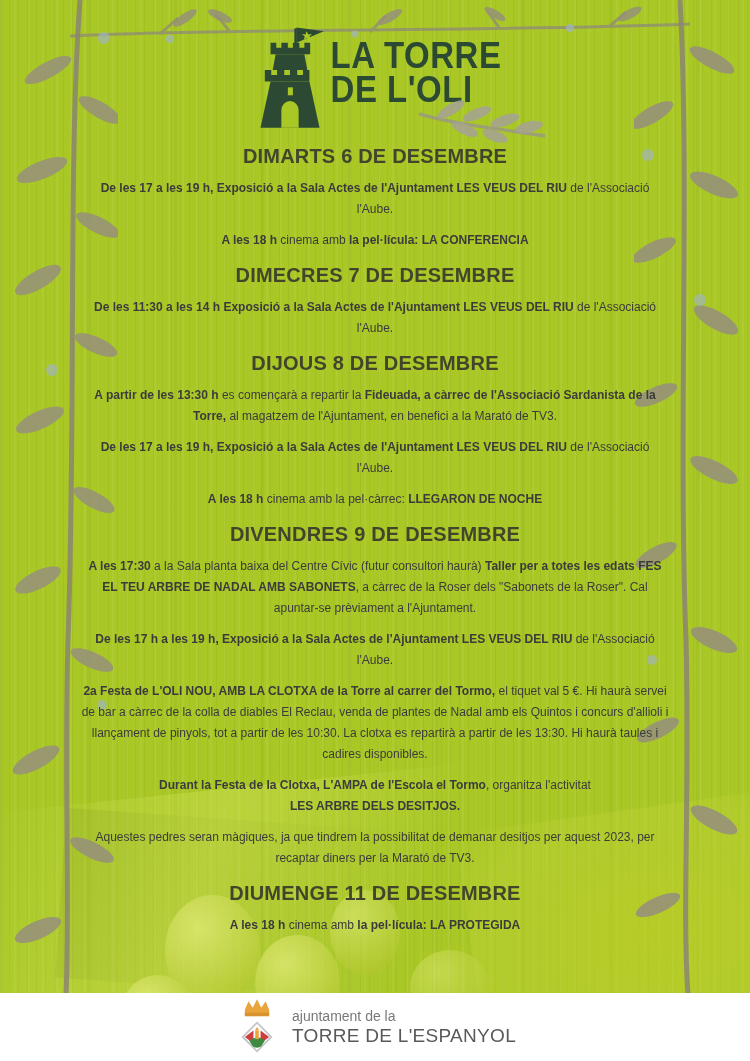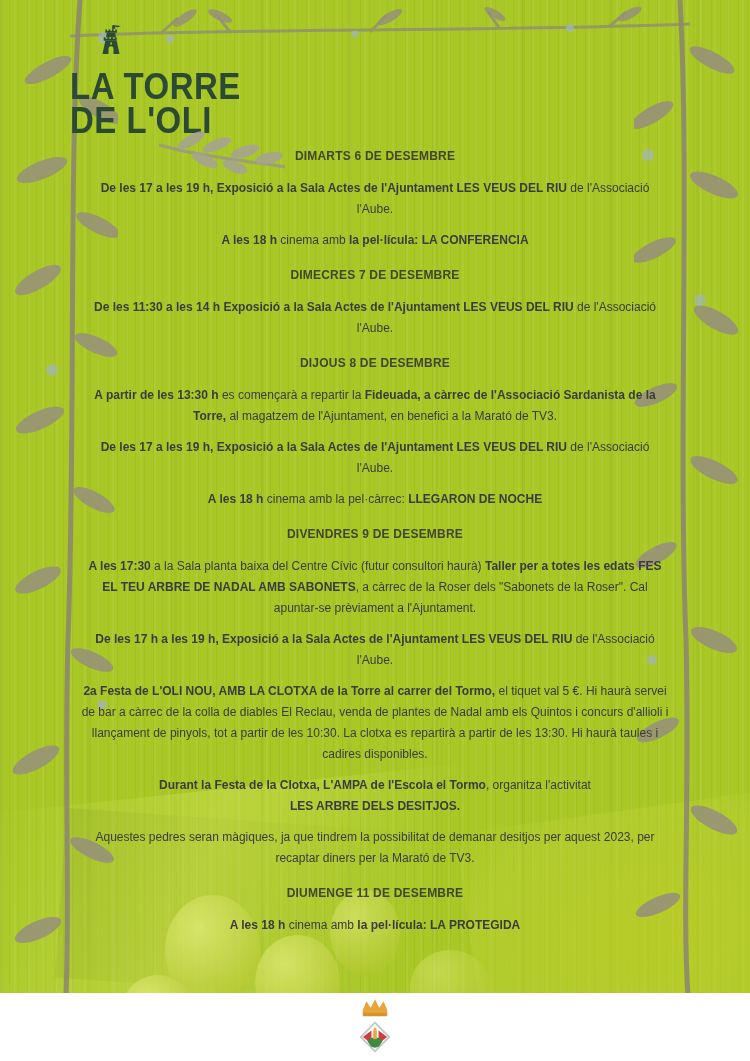--- a/index.html
+++ b/index.html
@@ -39,29 +39,29 @@
     background:linear-gradient(100deg, rgba(60,80,0,.10), rgba(0,0,0,0) 55%);
     transform:rotate(4deg);
   }
   
   .branch{position:absolute;z-index:2;pointer-events:none;}
   .branch-left{left:8px;top:0;}
   .branch-right{right:6px;top:0;}
   .branch-top{left:70px;top:6px;}
   
   .content{position:relative;z-index:3;text-align:center;padding:24px 70px 0;color:#3b3b3b;}
-  .logo{display:flex;justify-content:center;align-items:flex-start;gap:0;height:108px;margin-bottom:2px;flex-direction:column;}
+  .logo{display:flex;justify-content:center;align-items:flex-start;gap:0;height:108px;margin-bottom:2px;}
   .logo-title{
     position:relative;text-align:left;margin-top:14px;
     font-weight:bold;color:#2c4a33;font-size:33px;line-height:.95;
     letter-spacing:.5px;transform:scaleY(1.1);transform-origin:top left;
   }
   .logo-sprig{position:absolute;right:-46px;bottom:-34px;}
   .day-heading{
-    font-size:12px;line-height:24px;font-weight:bold;color:#42452c;
+    font-size:20px;line-height:24px;font-weight:bold;color:#42452c;
     margin:12px 0 0;letter-spacing:.2px;
   }
   .event-text{font-size:12px;line-height:21px;margin:10px auto 0;max-width:588px;}
   .event-text .b{font-weight:bold;}
   
   .footer{
     position:absolute;left:0;bottom:0;width:750px;height:68px;background:#ffffff;z-index:4;
     display:flex;align-items:center;justify-content:center;gap:12px;
   }
   .footer-text{text-align:left;}
@@ -209,15 +209,19 @@
       <rect x="15" y="22" width="34" height="5" fill="#d8922e"></rect>
       <g>
         <polygon points="32,36 52,56 32,76 12,56" fill="#ffffff" stroke="#c3c6c9" stroke-width="2.5"></polygon>
         <polygon points="15,56 27,47 27,65" fill="#cf3e3e"></polygon>
         <polygon points="49,56 37,47 37,65" fill="#cf3e3e"></polygon>
         <path d="M21 61 Q32 52 43 61 L38 69 Q32 73 26 69 Z" fill="#3e8a41"></path>
         <rect x="29.5" y="47" width="5" height="12" fill="#e9a43c"></rect>
         <polygon points="29,47 32,42 35,47" fill="#e9a43c"></polygon>
       </g>
     </svg>
+    <div class="footer-text">
+      <div class="footer-line1">ajuntament de la</div>
+      <div class="footer-line2">TORRE DE L'ESPANYOL</div>
+    </div>
   </div>
 
 </div>
 
 </body></html>

